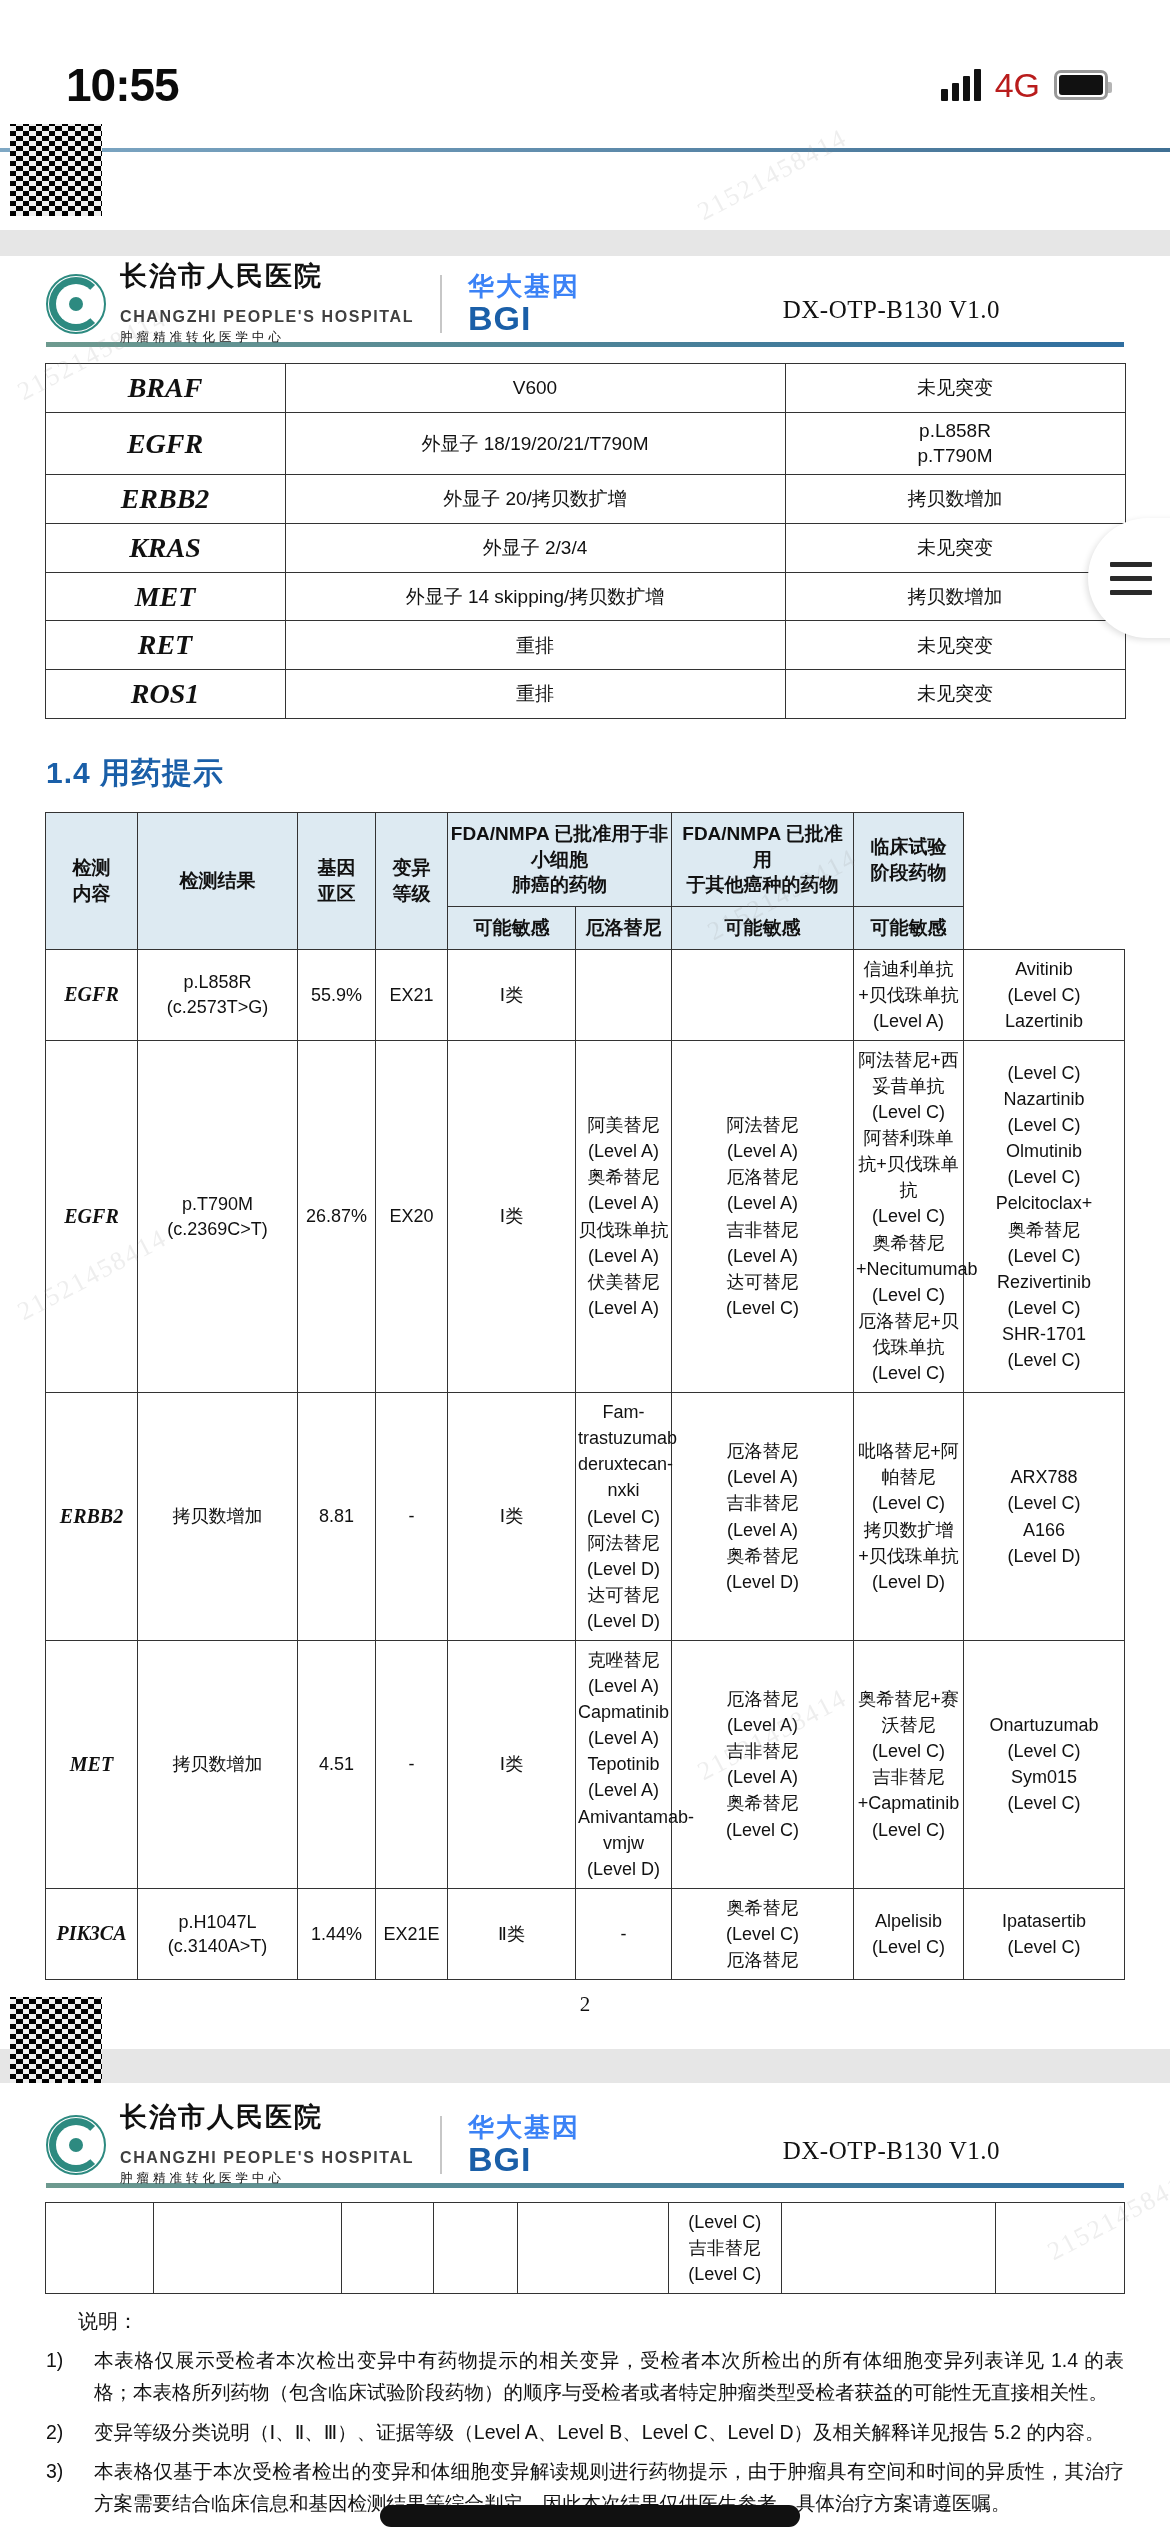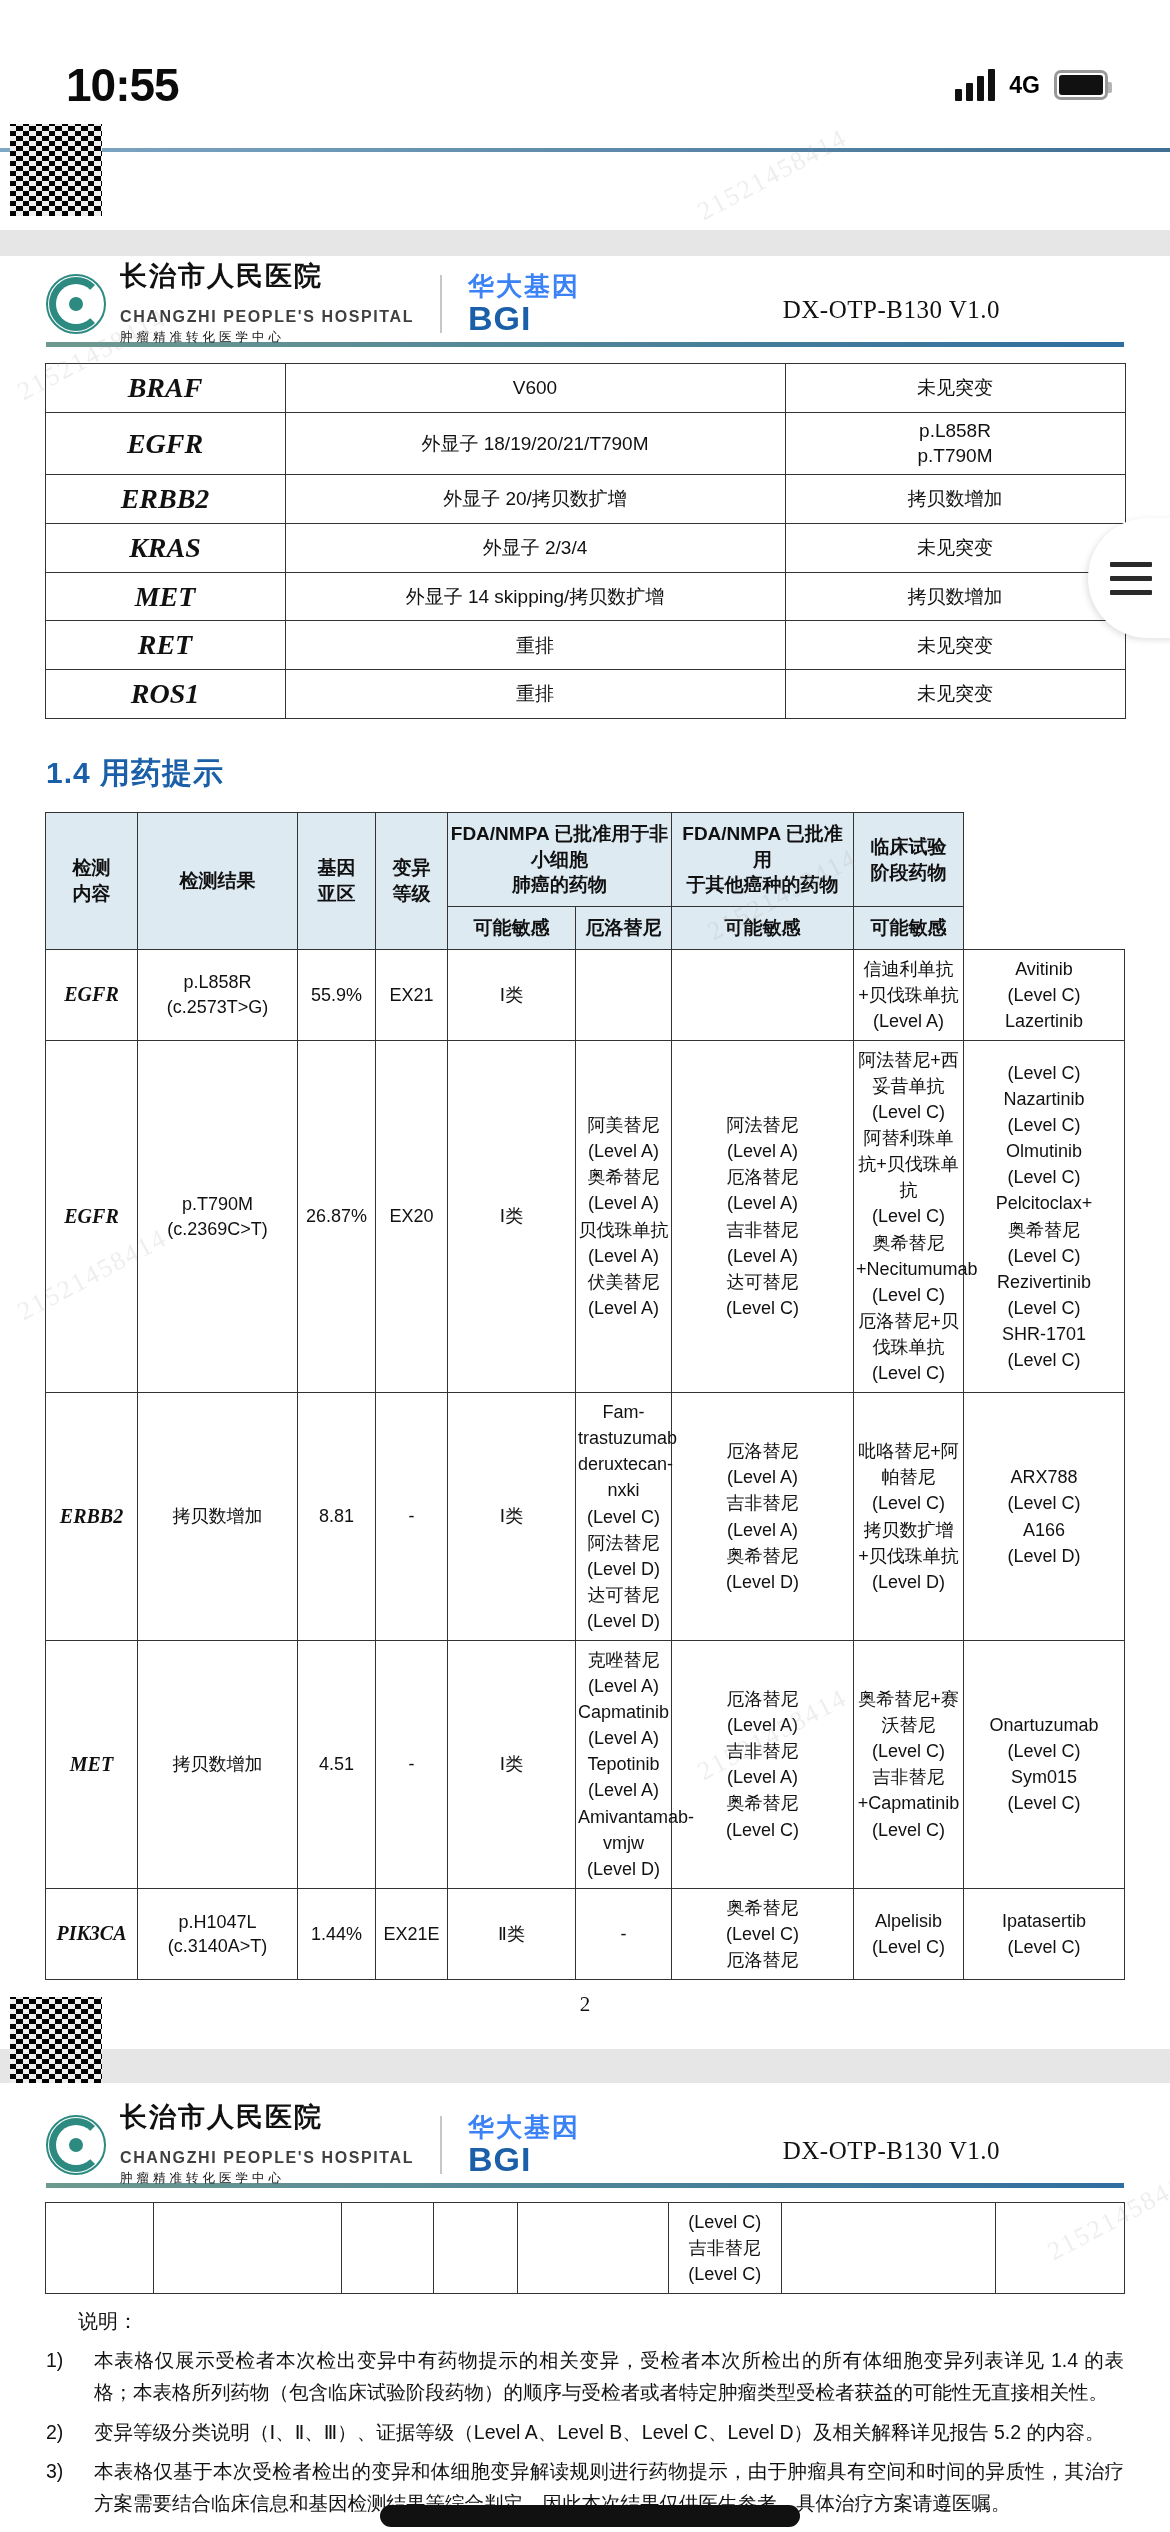--- a/index.html
+++ b/index.html
@@ -15,21 +15,21 @@
     height: 130px; background: #ffffff;
     display: flex; align-items: center; justify-content: space-between;
     padding: 40px 62px 0 66px;
   }
   .sb-time { font-size: 46px; font-weight: 700; color: #0b0b0b; letter-spacing: -1px; }
   .sb-right { display: flex; align-items: center; gap: 14px; }
   .sig { display: flex; align-items: flex-end; gap: 4px; height: 32px; }
   .sig i { display: block; width: 7px; background: #111; border-radius: 1px; }
   .sig i:nth-child(1){ height: 12px; } .sig i:nth-child(2){ height: 18px; }
   .sig i:nth-child(3){ height: 25px; } .sig i:nth-child(4){ height: 32px; }
-  .sb-net { font-size: 23px; font-weight: 700; color: #000000; }
+  .sb-net { font-size: 34px; font-weight: 400; color: #b91c1c; }
   .batt { width: 54px; height: 30px; border: 3px solid #999; border-radius: 7px; padding: 2px; position: relative; }
   .batt::after { content:""; position:absolute; right:-7px; top:9px; width:4px; height:11px; background:#b5b5b5; border-radius:0 2px 2px 0; }
   .batt i { display: block; height: 100%; width: 100%; background: #111; border-radius: 3px; }
 
   
   .sheet { background: #ffffff; width: 1170px; position: relative; }
   .gap { height: 26px; background: #e6e6e6; }
 
   .band-top { height: 58px; background: #fff; position: relative; }
   .rule-blue { position: absolute; left: 0; right: 0; top: 18px; height: 4px;

